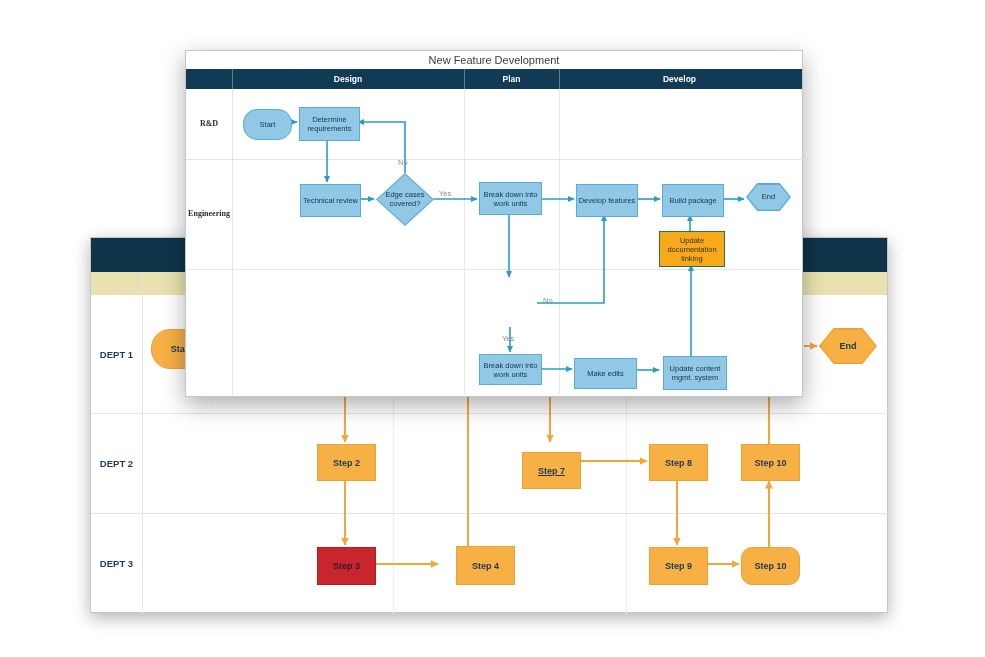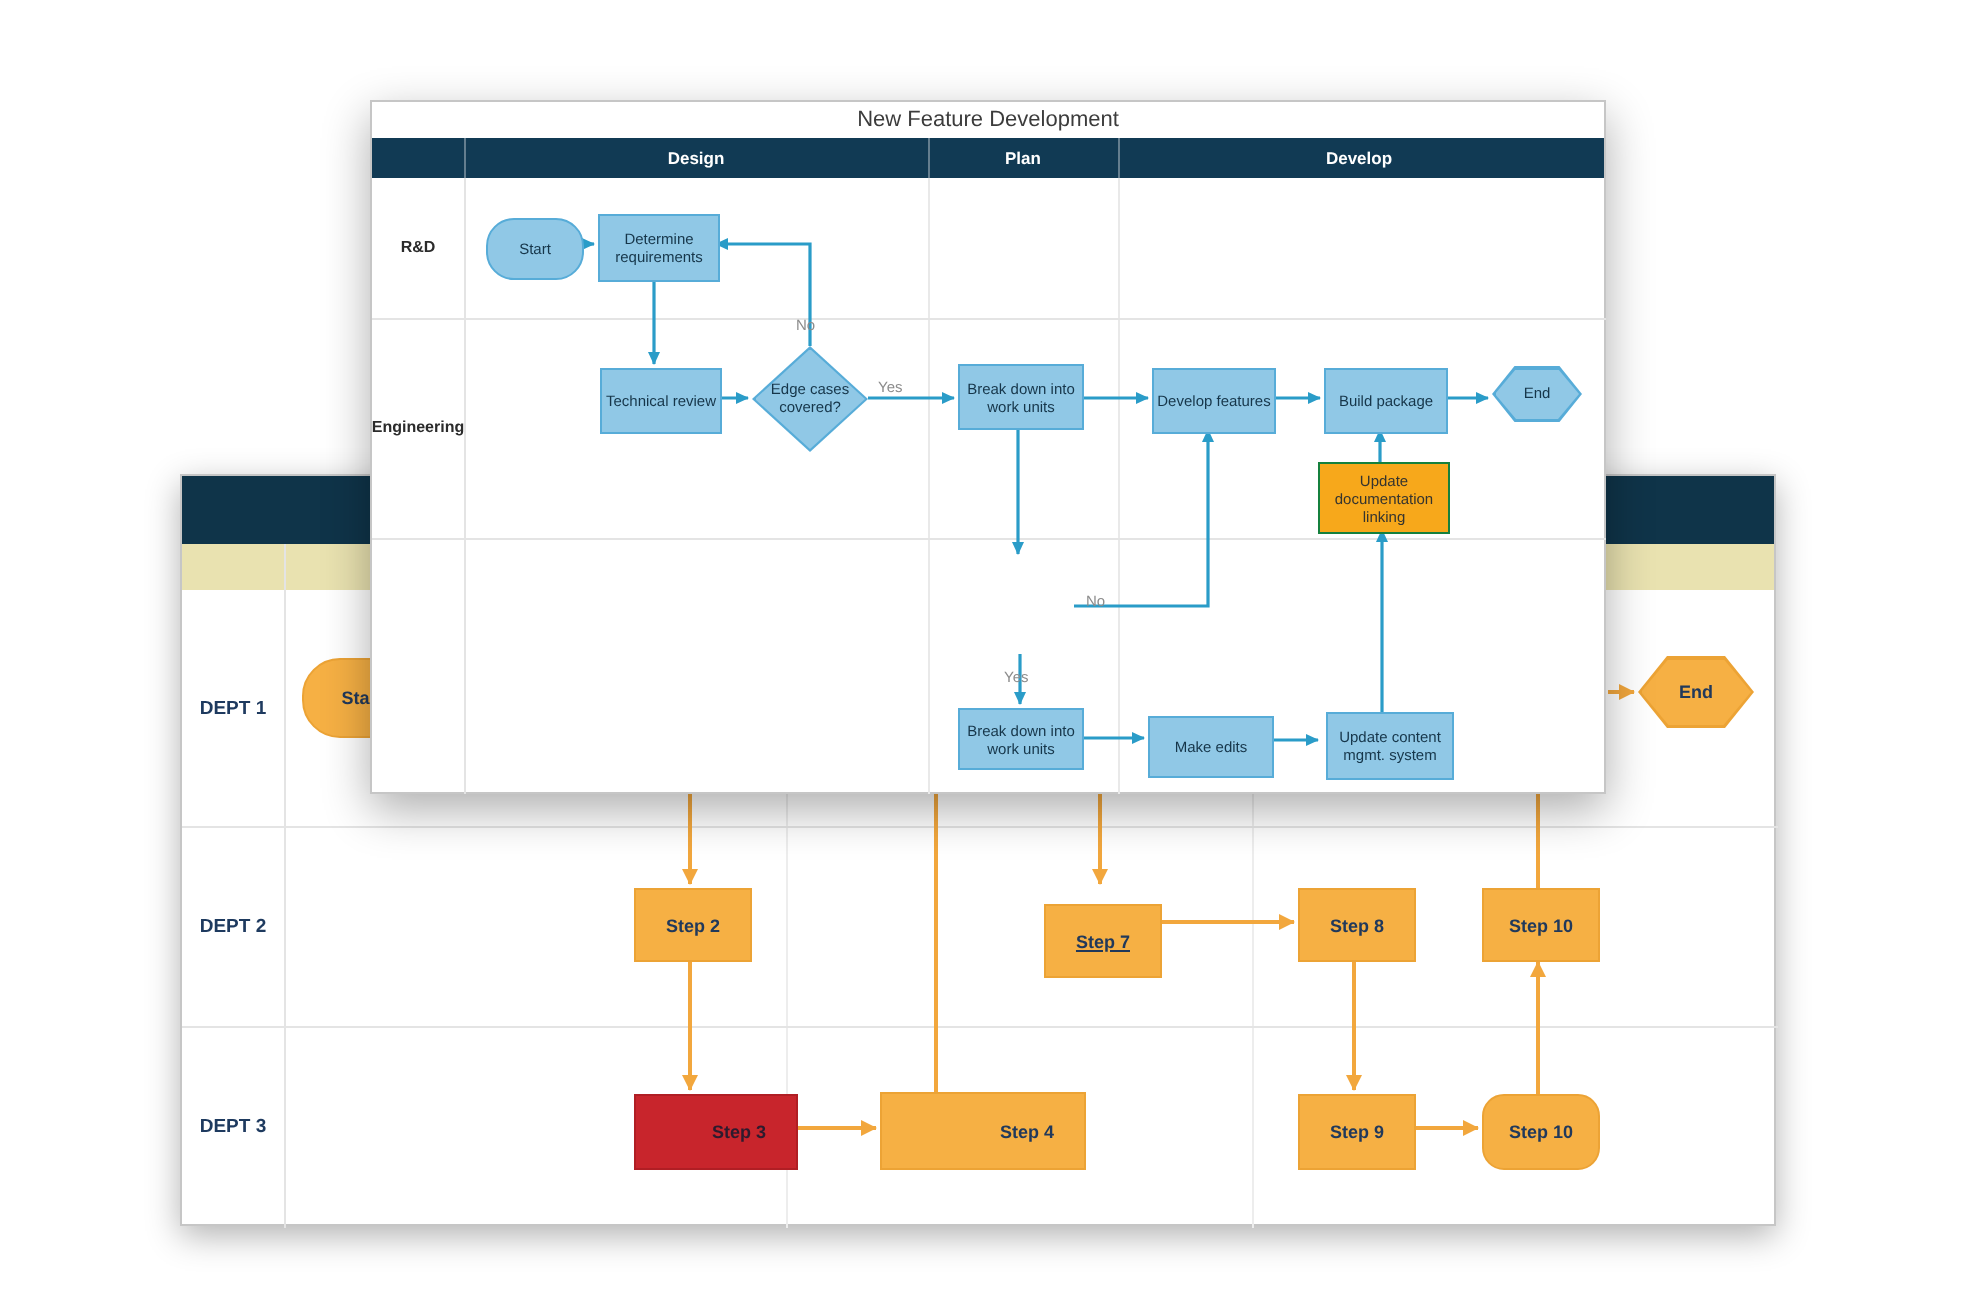--- a/index.html
+++ b/index.html
@@ -14,21 +14,21 @@
   .abs{position:absolute;box-sizing:border-box;}
   .hline{position:absolute;height:1px;background:#e4e4e4;}
   .vline{position:absolute;width:1px;background:#e4e4e4;}
   
   .fg-title{position:absolute;left:0;top:0;width:100%;height:18px;display:flex;align-items:center;justify-content:center;
     font-size:11px;color:#3c3c3c;}
   .fg-header{position:absolute;left:0;top:18px;width:100%;height:20px;background:#113a54;}
   .fg-colhead{position:absolute;top:18px;height:20px;display:flex;align-items:center;justify-content:center;
     color:#ffffff;font-size:8.5px;font-weight:bold;}
   .fg-lane-label{position:absolute;left:0;width:46px;display:flex;align-items:center;justify-content:center;text-align:center;
-    font-size:8px;font-weight:bold;color:#2b2b2b;line-height:1.25;}
+    font-size:8px;font-weight:bold;color:#2b2b2b;line-height:1.25;font-family:Liberation Serif, serif;}
   .bnode{position:absolute;background:#90c8e6;border:1px solid #57acd8;color:#16364a;
     display:flex;align-items:center;justify-content:center;text-align:center;font-size:7.5px;line-height:1.2;padding:1px;}
   .onode{position:absolute;background:#f7a81b;border:1px solid #15803d;color:#35342f;
     display:flex;align-items:center;justify-content:center;text-align:center;font-size:7.5px;line-height:1.2;padding:1px;}
   .shape{position:absolute;}
   .shape .s-outer{position:absolute;inset:0;}
   .shape .s-inner{position:absolute;inset:1.5px;}
   .shape .s-label{position:absolute;inset:0;display:flex;align-items:center;justify-content:center;
     text-align:center;line-height:1.15;}
   .dia .s-outer,.dia .s-inner{clip-path:polygon(50% 0,100% 50%,50% 100%,0 50%);}
@@ -92,22 +92,22 @@
   </div>
   <div class="shape hex ohex" style="left:728px;top:90px;width:58px;height:36px;">
     <div class="s-outer"></div>
     <div class="s-inner"></div>
     <div class="s-label">End</div>
   </div>
   <div class="step" style="left:226px;top:206px;">Step 2</div>
   <div class="step" style="left:431px;top:214px;text-decoration:underline;">Step 7</div>
   <div class="step" style="left:558px;top:206px;">Step 8</div>
   <div class="step" style="left:650px;top:206px;">Step 10</div>
-  <div class="step red" style="left:226px;top:309px;height:36px;padding-left:23px;">Step 3</div>
-  <div class="step" style="left:349px;top:308px;height:37px;padding-left:44px;">Step 4</div>
+  <div class="step red" style="left:226px;top:309px;height:36px;">Step 3</div>
+  <div class="step" style="left:365px;top:308px;height:37px;">Step 4</div>
   <div class="step" style="left:558px;top:309px;height:36px;">Step 9</div>
   <div class="step" style="left:650px;top:309px;height:36px;border-radius:11px;">Step 10</div>
 </div>
 
 <div class="card" id="fg-card">
   <div class="fg-title">New Feature Development</div>
   <div class="fg-header"></div>
   <div class="fg-colhead" style="left:46px;width:232px;">Design</div>
   <div class="fg-colhead" style="left:278px;width:95px;">Plan</div>
   <div class="fg-colhead" style="left:373px;width:241px;">Develop</div>

